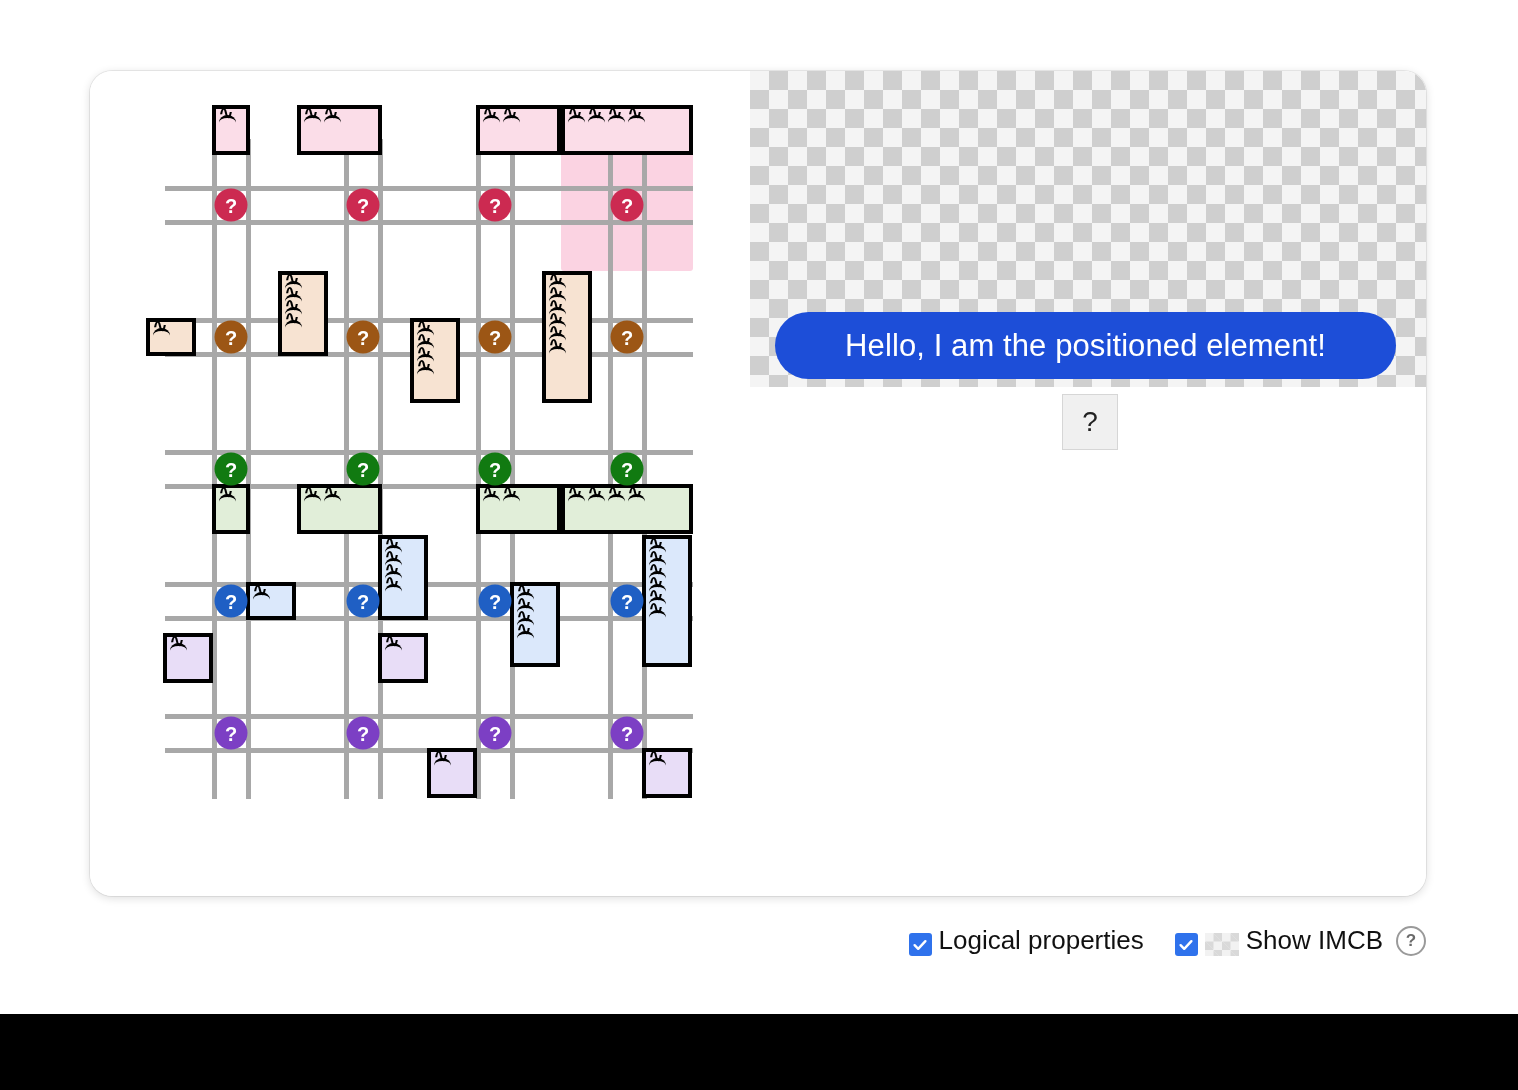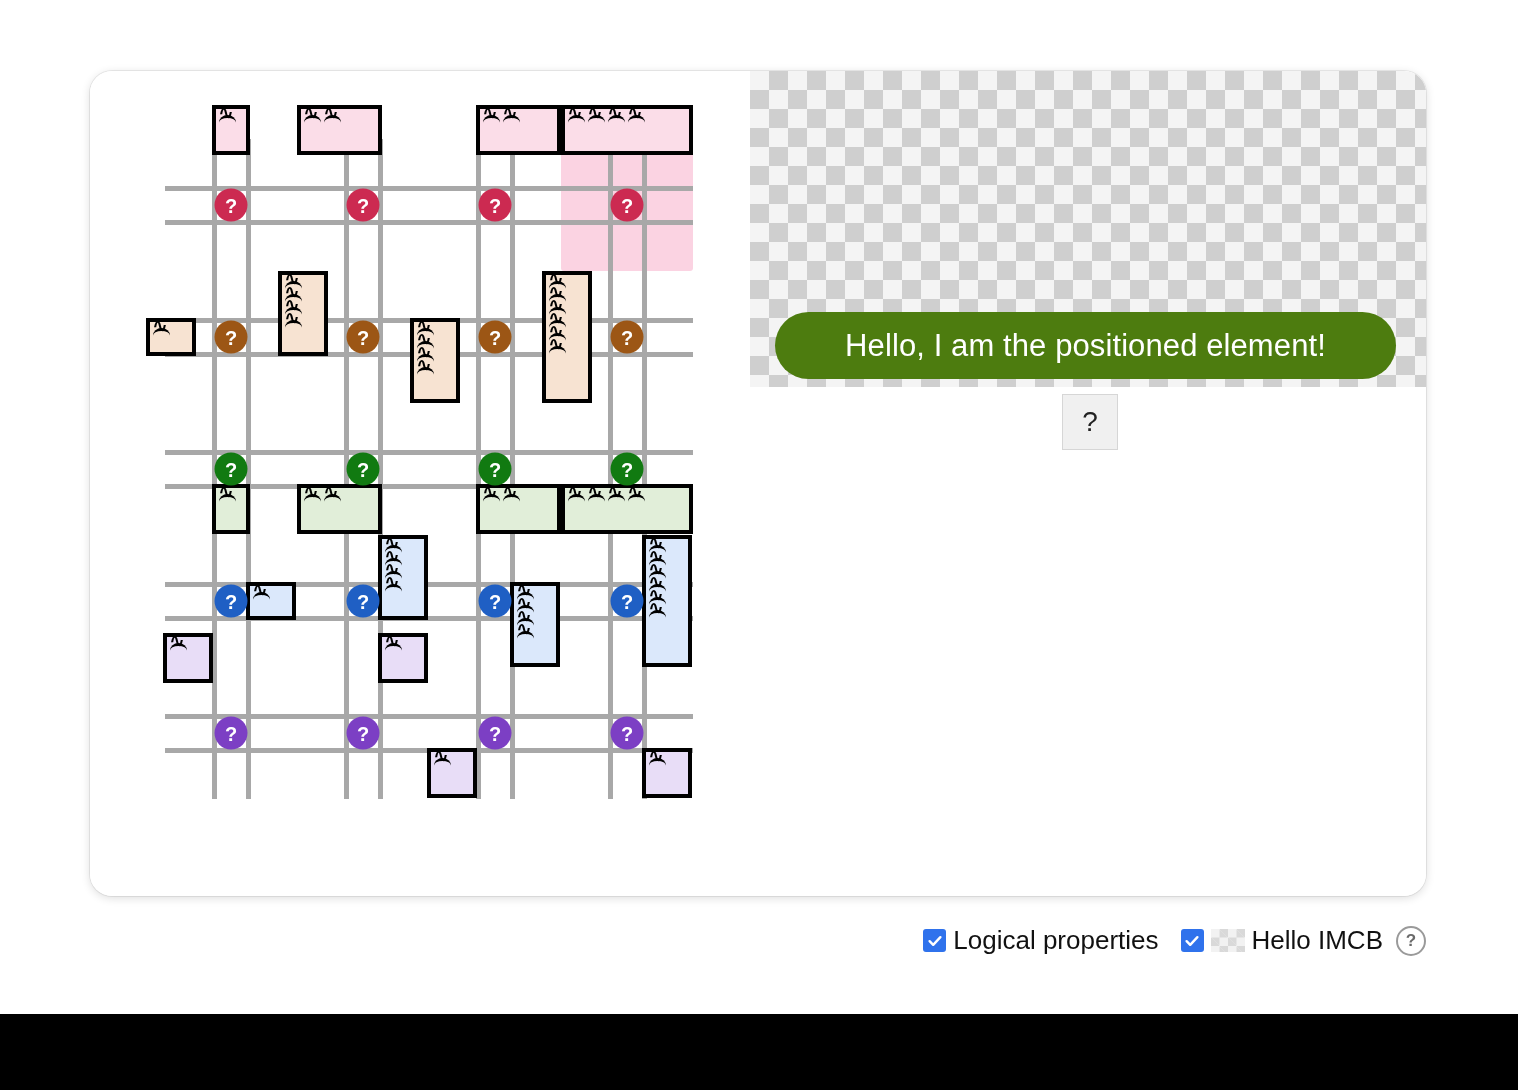--- a/index.html
+++ b/index.html
@@ -103,21 +103,21 @@
     position:absolute;left:0;top:0;width:676px;height:316px;
     background-image:
       linear-gradient(45deg,#cfcfcf 25%,transparent 25%,transparent 75%,#cfcfcf 75%),
       linear-gradient(45deg,#cfcfcf 25%,transparent 25%,transparent 75%,#cfcfcf 75%);
     background-color:#f4f4f4;
     background-size:38px 38px;
     background-position:0 0,19px 19px;
   }
   .bubble{
     position:absolute;left:25px;top:241px;width:621px;height:67px;
-    background:#4d7c0f;border-radius:34px;
+    background:#1d4ed8;border-radius:34px;
     display:flex;align-items:center;justify-content:center;
     color:#fff;font-size:31px;letter-spacing:.1px;
     font-family:"Liberation Sans", sans-serif;
     z-index:4;
   }
   .anchor-el{
     position:absolute;left:312px;top:323px;width:54px;height:54px;
     background:#f0f0f0;border:1px solid #d6d6d6;
     display:flex;align-items:center;justify-content:center;
     font-size:28px;color:#222;
@@ -140,21 +140,21 @@
     display:flex;align-items:center;justify-content:center;
   }
 
   
   .controls{
     position:absolute;left:0;top:925px;width:1426px;
     display:flex;align-items:center;justify-content:flex-end;
     gap:0px;padding-right:92px;
     font-size:26px;color:#111;
   }
-  .ctl{display:flex;align-items:center;gap:7px;}
+  .ctl{display:flex;align-items:flex-end;gap:7px;margin-left:9px;}
   .cbx{
     width:23px;height:23px;border-radius:3px;background:#2f72ec;
     display:flex;align-items:center;justify-content:center;cursor:pointer;
     flex:0 0 auto;
   }
   .cbx svg{display:block;}
   .swatch{
     width:34px;height:23px;flex:0 0 auto;
     background-image:
       linear-gradient(45deg,#d9d9d9 25%,transparent 25%,transparent 75%,#d9d9d9 75%),
@@ -480,21 +480,21 @@
 
     <span class="gap20"></span>
 
     <div class="ctl">
       <span class="cbx">
         <svg width="16" height="16" viewBox="0 0 16 16">
           <path d="M2.6 8.2 L6.2 11.8 L13.4 4.2" stroke="#fff" stroke-width="2.4" fill="none" stroke-linecap="round" stroke-linejoin="round"></path>
         </svg>
       </span>
       <span class="swatch"></span>
-      <span>Hello IMCB</span>
+      <span>Show IMCB</span>
     </div>
 
     <span class="gap12"></span>
 
     <div class="helpdot">?</div>
   </div>
 
   <div class="bottom-strip"></div>
 </div>
 

